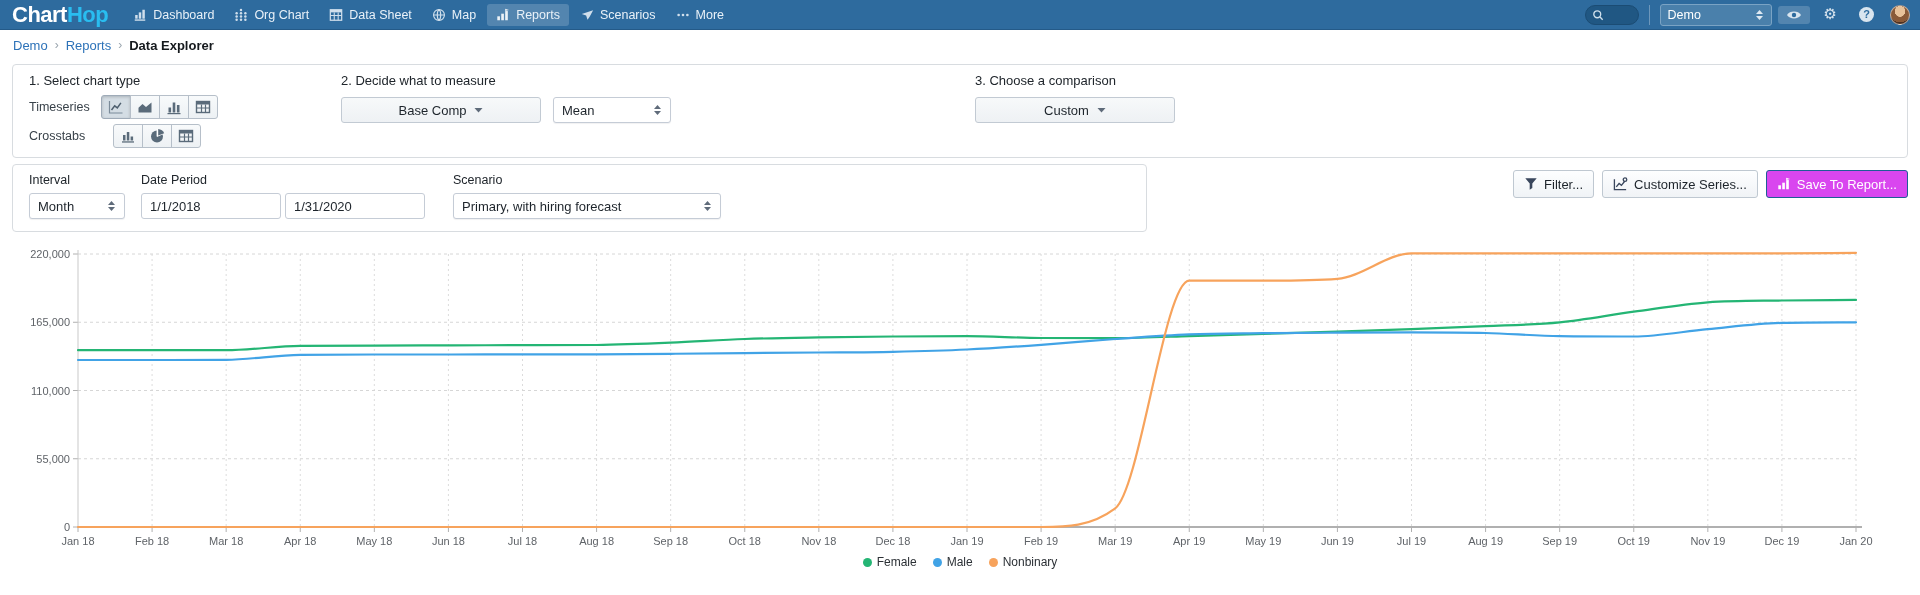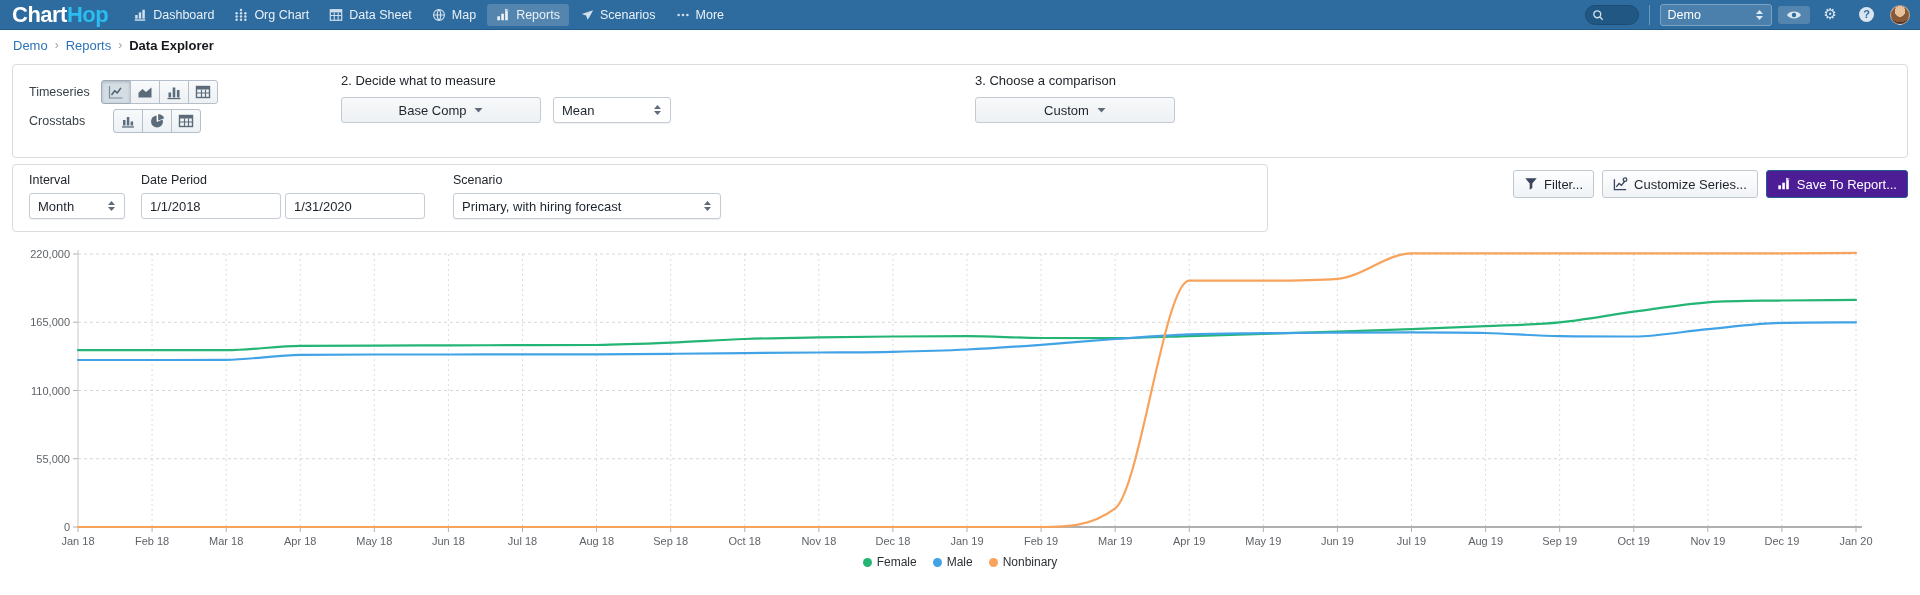--- a/index.html
+++ b/index.html
@@ -78,37 +78,37 @@
     background:linear-gradient(#f7f9fa,#eef1f4); border:1px solid #c2cad3; border-radius:3px;
     font-size:13px; color:#1d242b; cursor:pointer;
   }
   .selectbox {
     height:26px; display:inline-flex; align-items:center; justify-content:space-between;
     background:#fff; border:1px solid #c5ccd6; border-radius:3px; padding:0 8px;
     font-size:13px; color:#1d242b; cursor:pointer; box-shadow:0 1px 1px rgba(16,22,26,.06);
   }
   
   .row2 { display:flex; margin:6px 12px 0; }
-  .panel-filters { width:1256px; padding:8px 16px 12px; display:flex; }
+  .panel-filters { width:1135px; padding:8px 16px 12px; display:flex; }
   .field { display:flex; flex-direction:column; }
   .field-label { font-size:12.5px; color:#20262c; margin-bottom:6px; }
   .field + .field { margin-left:16px; }
   .field.scenario { margin-left:28px; }
   .date-inputs { display:flex; gap:4px; }
   .text-input {
     width:140px; height:26px; border:1px solid #c5ccd6; border-radius:3px; padding:0 8px;
     font-size:13px; color:#1d242b; font-family:"Liberation Sans", sans-serif;
   }
   .actions { margin-left:auto; display:flex; gap:8px; align-items:flex-start; padding-top:6px; }
   .btn {
     display:inline-flex; align-items:center; gap:6px; height:28px; padding:0 10px;
     border:1px solid #bfc8d1; border-radius:3px; background:linear-gradient(#fdfeff,#f0f3f6);
     font-size:13px; color:#1d242b; cursor:pointer; white-space:nowrap;
   }
-  .btn.primary { background:#4c1d95; border-color:#1f5d96; color:#fff; }
+  .btn.primary { background:#d946ef; border-color:#1f5d96; color:#fff; }
   
   .chart-section { margin-top:14px; }
   #chart { display:block; width:1920px; height:305px; }
   .tick-label { font-family:"Liberation Sans", sans-serif; font-size:11px; fill:#5f6368; }
   .legend { display:flex; justify-content:center; gap:16px; margin-top:4px; }
   .legend-item { display:inline-flex; align-items:center; gap:5px; font-size:12px; color:#2c3136; cursor:pointer; }
   .legend-dot { width:9px; height:9px; border-radius:50%; display:inline-block; }
   .ico { display:inline-flex; }
 </style>
 </head>
@@ -236,20 +236,21 @@
 <div class="breadcrumb">
   <a>Demo</a>
   <span class="crumb-sep">›</span>
   <a>Reports</a>
   <span class="crumb-sep">›</span>
   <span class="crumb-current">Data Explorer</span>
 </div>
 
 <section class="panel panel-steps">
   <div class="step1">
+    <div class="step-title">1. Select chart type</div>
     <div class="type-row">
       <span class="type-label">Timeseries</span>
       <div class="btn-group">
         <button class="tool-btn selected">
           <span class="ico">
               <svg width="16" height="16" viewBox="0 0 16 16" fill="none" stroke="#4e5f6e" stroke-width="1.5">
                 <path d="M1.5 2v12h13" stroke="#7b8b99" stroke-width="1.2"></path>
                 <path d="M3.5 11l3.2-4.2 2.6 2.1 3.6-5"></path>
               </svg>
             </span>

